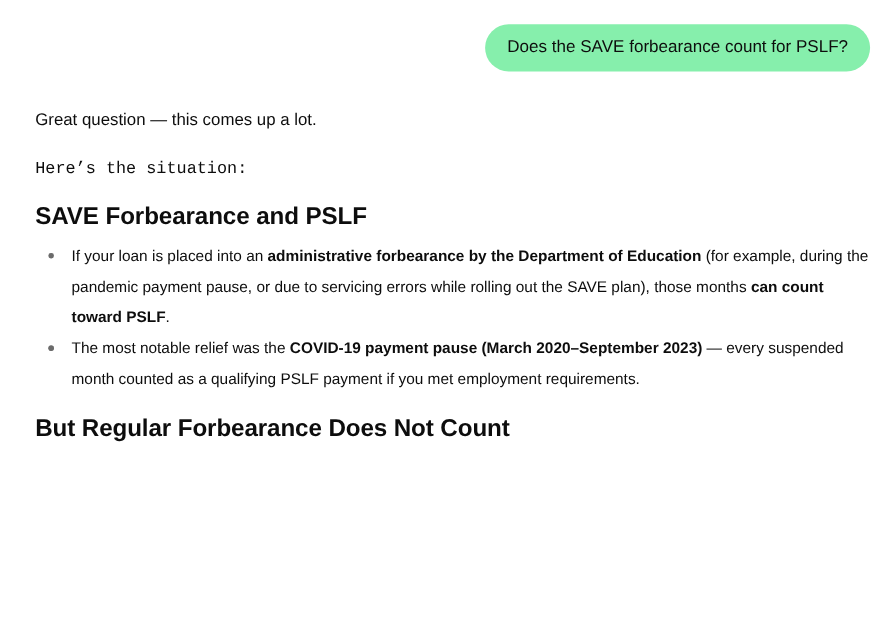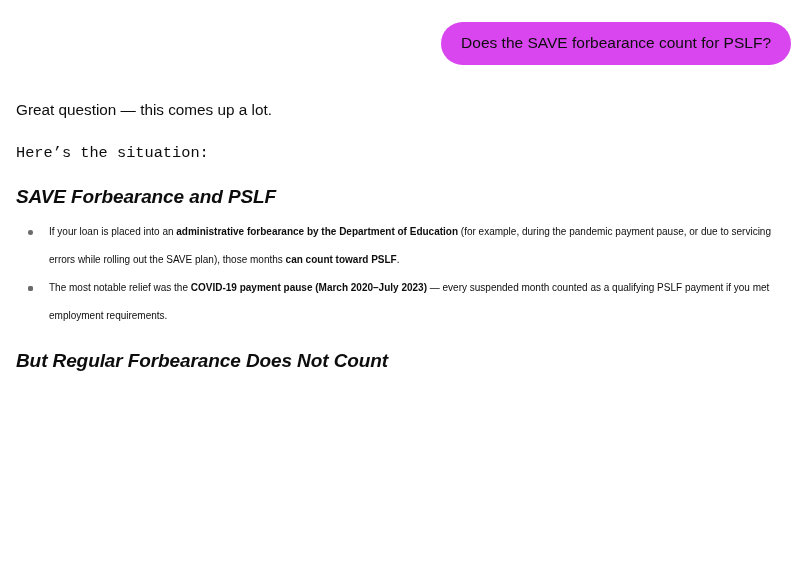--- a/index.html
+++ b/index.html
@@ -23,64 +23,63 @@
   }
 
   
   .user-turn {
     display: flex;
     justify-content: flex-end;
     padding: 22px 20px 0 20px;
     box-sizing: border-box;
   }
   .user-bubble {
-    background: #d946ef;
+    background: #86efac;
     color: #0d0d0d;
     border-radius: 22px;
     padding: 10px 20px 11px 20px;
     font-size: 15.5px;
     line-height: 22px;
     max-width: 560px;
     text-align: left;
   }
 
   
   .assistant-turn {
-    padding: 34px 16px 0 16px;
+    padding: 34px 16px 0 32px;
     box-sizing: border-box;
   }
 
   .para {
     font-size: 15.3px;
     line-height: 22px;
     margin: 0 0 21px 0;
     color: #0d0d0d;
   }
   .para.tight { margin-bottom: 22px; font-family: Liberation Mono, monospace; }
 
   .section-heading {
-    font-size: 19px;
+    font-size: 22px;
     font-weight: bold;
     line-height: 22px;
     margin: 0 0 10px 0;
     color: #0d0d0d;
     letter-spacing: -0.1px;
-    font-style: italic;
   }
   .section-heading.second { margin-top: 20px; }
 
   ul.bullets {
     list-style: none;
     margin: 0;
     padding: 0;
   }
   ul.bullets li {
     position: relative;
     padding-left: 33px;
-    font-size: 10px;
+    font-size: 14px;
     line-height: 28px;
     margin: 0 0 0 0;
     color: #0d0d0d;
   }
   ul.bullets li .dot {
     position: absolute;
     left: 12px;
     top: 12px;
     width: 4.5px;
     height: 4.5px;
@@ -102,21 +101,21 @@
 
     <p class="para">Great question — this comes up a lot.</p>
 
     <p class="para tight">Here’s the situation:</p>
 
     <div id="sections-container">
         <div class="section-heading">SAVE Forbearance and PSLF</div>
         <ul class="bullets">
           <li><span class="dot"></span><span>If your loan is placed into an </span><strong>administrative forbearance by the Department of Education</strong><span> (for example, during the pandemic payment pause, or due to servicing errors while rolling out the SAVE plan), those months </span><strong>can count toward PSLF</strong><span>.</span></li>
           <li><span class="dot"></span></li>
-          <li><span class="dot"></span><span>The most notable relief was the </span><strong>COVID-19 payment pause (March 2020–July 2023)</strong><span> — every suspended month counted as a qualifying PSLF payment if you met employment requirements.</span></li>
+          <li><span class="dot"></span><span>The most notable relief was the </span><strong>COVID-19 payment pause (March 2020–September 2023)</strong><span> — every suspended month counted as a qualifying PSLF payment if you met employment requirements.</span></li>
         </ul>
         <div class="section-heading second">But Regular Forbearance Does Not Count</div>
         <ul class="bullets">
         </ul>
       </div>
 
   </div>
 </div>
 
 </body></html>

